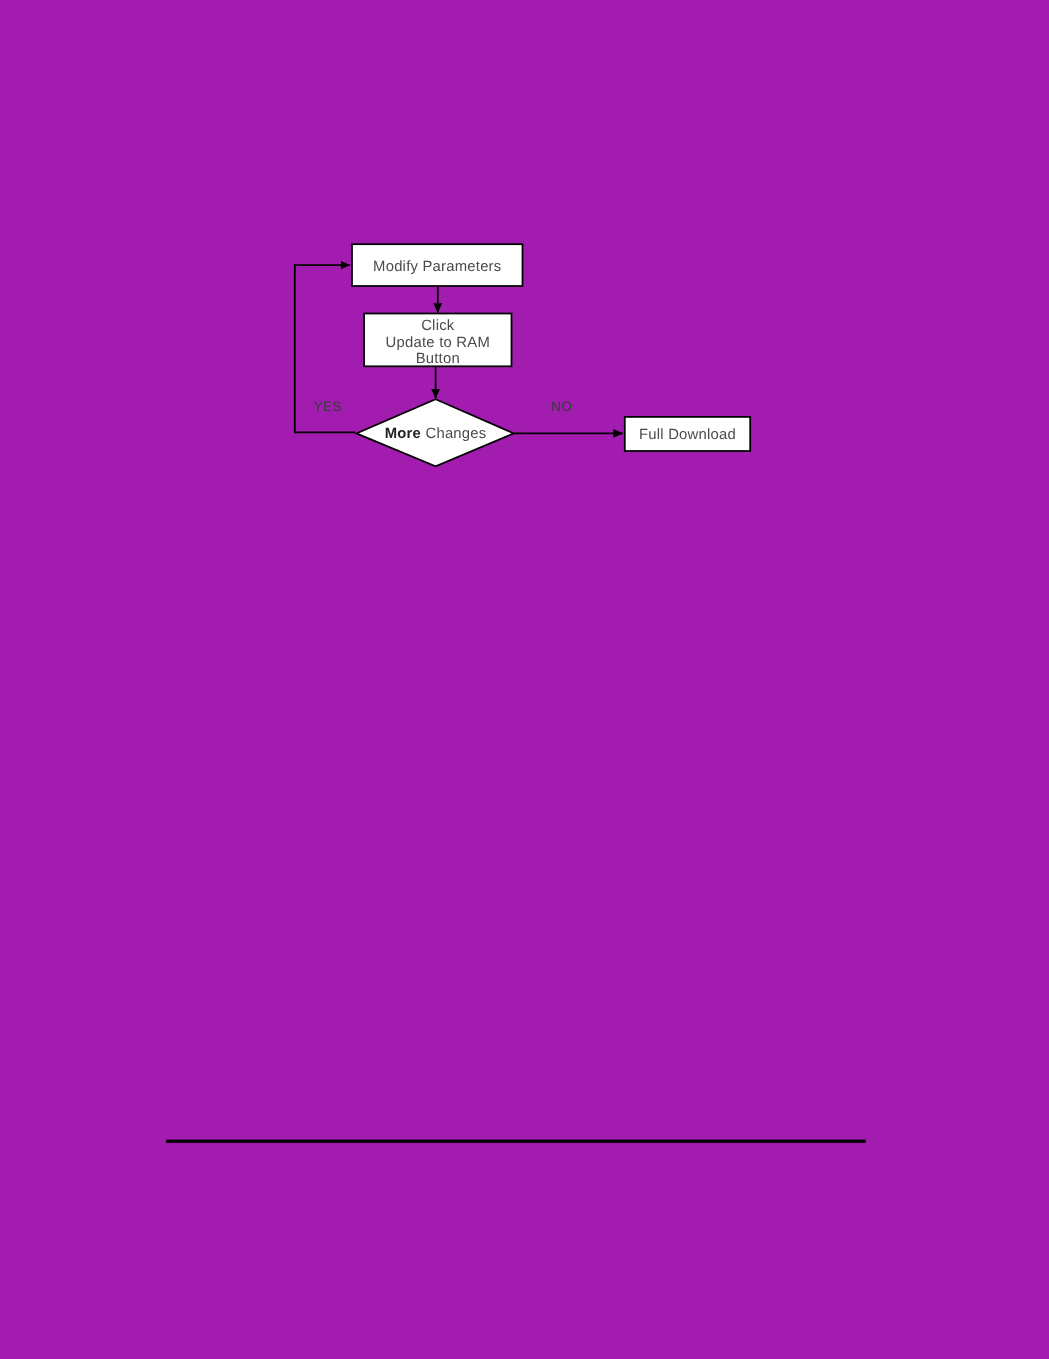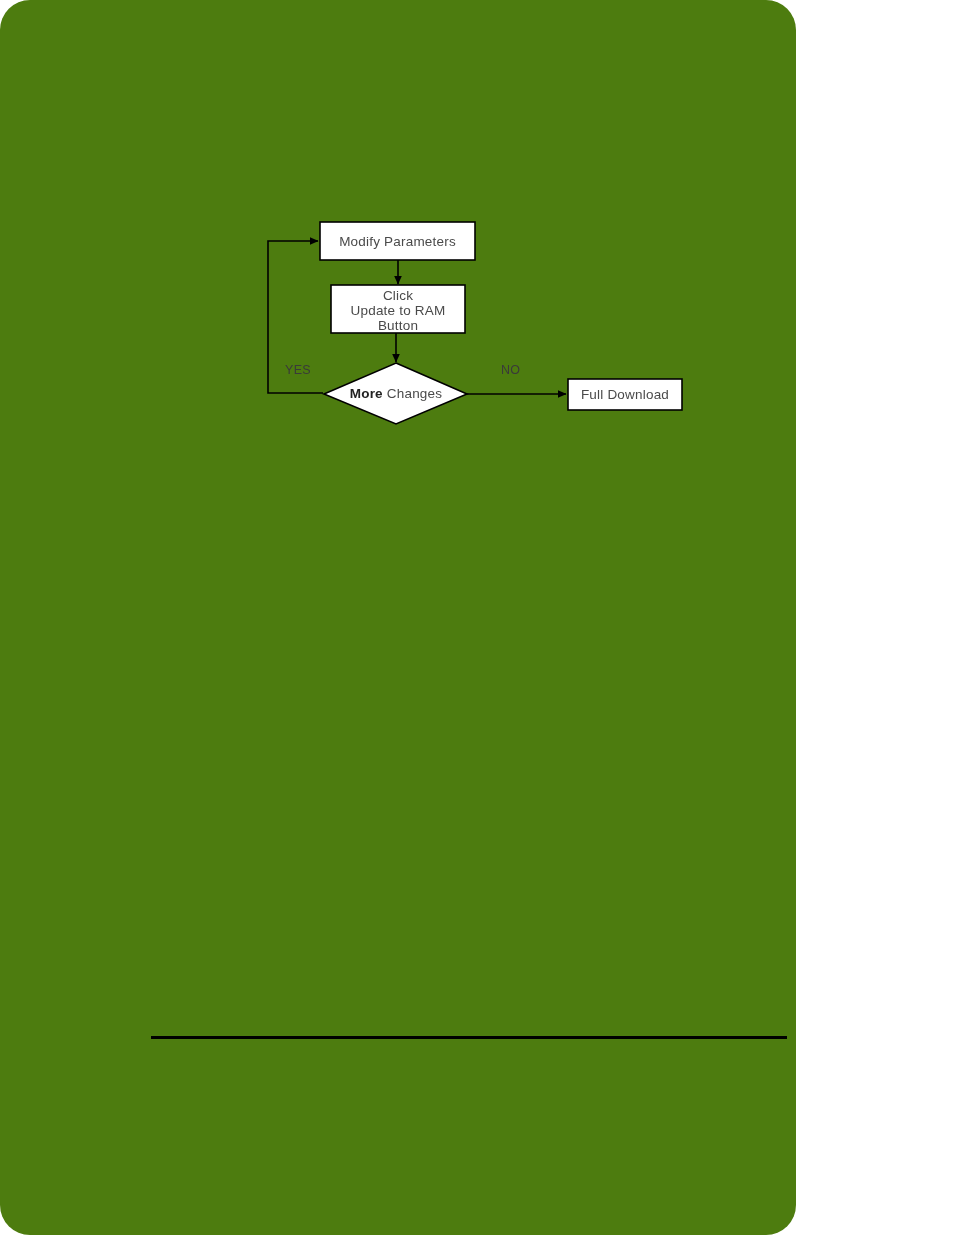--- a/index.html
+++ b/index.html
@@ -6,25 +6,24 @@
   html, body {
     margin: 0;
     padding: 0;
     background: #ffffff;
   }
   body {
     font-family: "Liberation Sans", sans-serif;
   }
   #page {
     position: relative;
-    width: 796px;
+    width: 954px;
     height: 1235px;
-    background: #4d7c0f;
+    background: #a21caf;
     overflow: hidden;
-    border-radius: 30px;
   }
   #flow-svg {
     position: absolute;
     left: 0;
     top: 0;
     width: 954px;
     height: 1235px;
   }
   .node-text {
     font-family: "Liberation Sans", sans-serif;

